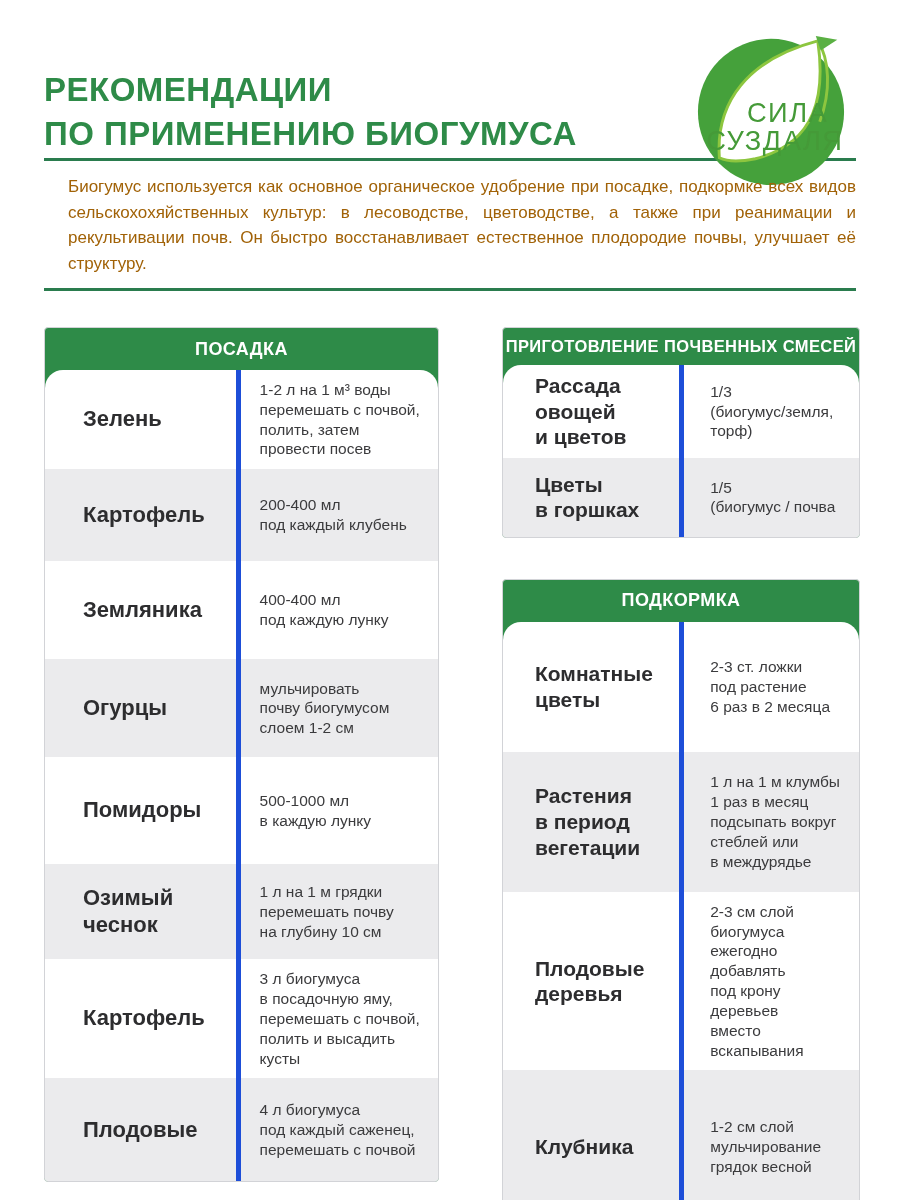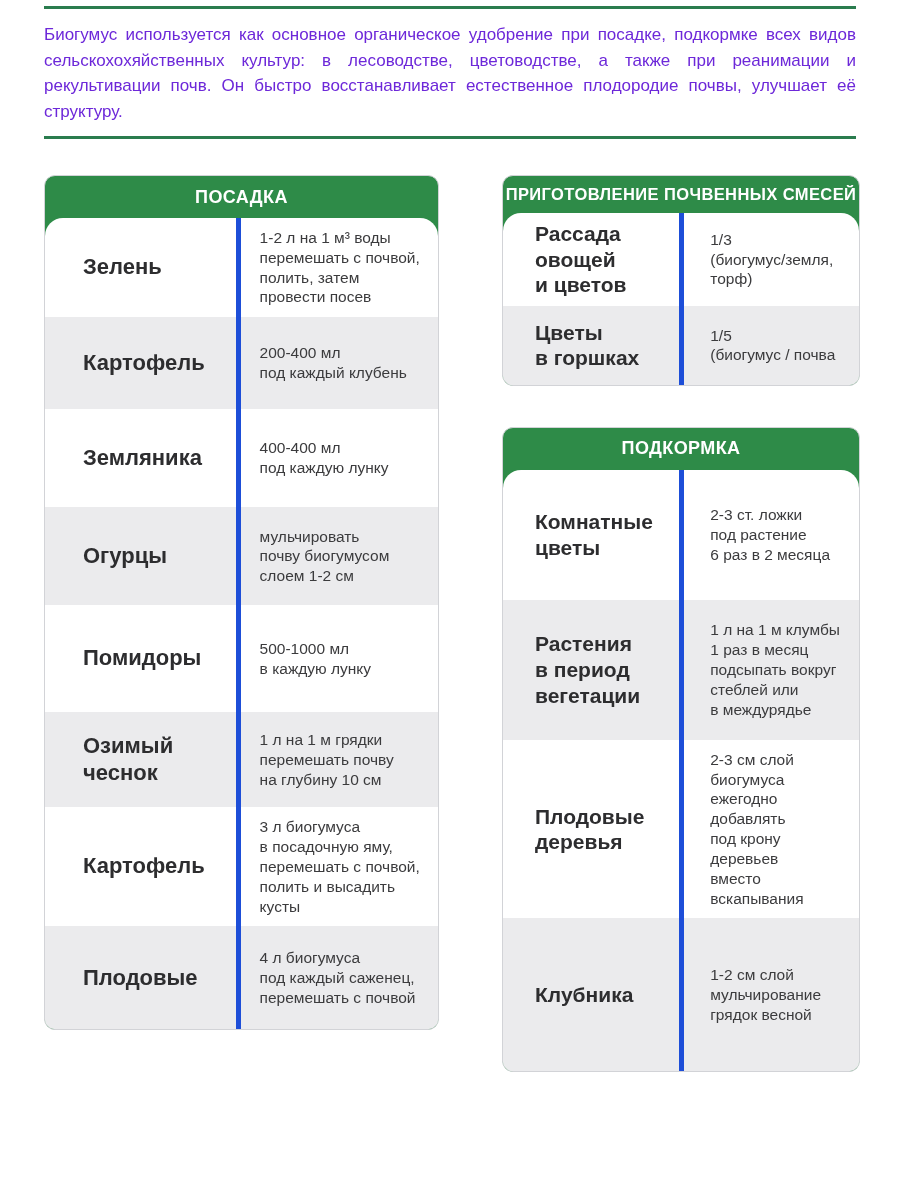--- a/index.html
+++ b/index.html
@@ -9,30 +9,30 @@
 
   
   .masthead { display: flex; justify-content: space-between; align-items: flex-start;
               padding: 34px 50px 0 44px; height: 152px; }
   .page-title { margin-top: 34px; font-size: 33px; line-height: 1.32; font-weight: bold;
                 color: #2e8b48; letter-spacing: 0.5px; text-transform: uppercase; }
   .logo { width: 158px; height: 152px; flex: 0 0 auto; }
 
   
   .rule { height: 3px; background: #2a7c4e; margin: 6px 44px 0 44px; }
-  .intro { margin: 13px 44px 12px 44px; font-size: 17px; line-height: 1.5;
-           color: #6d28d9; text-align: justify; }
+  .intro { margin: 13px 44px 12px 68px; font-size: 17px; line-height: 1.5;
+           color: #a16207; text-align: justify; }
 
   
   .content { display: flex; gap: 31px; padding: 36px 44px 0 44px; align-items: flex-start; }
   .col-left  { width: 395px; flex: 0 0 auto; }
   .col-right { width: 390px; flex: 0 0 auto; display: flex; flex-direction: column; gap: 41px; padding-left: 32px; }
 
   
-  .table { border: 1px solid #d2d3d7; border-radius: 11px; overflow: hidden; background: #2e8b48; }
+  .table { border: 1px solid #d2d3d7; border-radius: 4px; overflow: hidden; background: #2e8b48; }
   .table-header { height: 42px; display: flex; align-items: center; justify-content: center;
                   color: #ffffff; font-weight: bold; font-size: 18px; letter-spacing: 0.4px; }
   .table-header.hdr-sm { height: 37px; font-size: 16.5px; }
   .table-body { background: #ffffff; border-radius: 18px 18px 0 0; overflow: hidden; }
   .row { display: flex; }
   .row:nth-child(even) { background: #ebebed; }
   .cell-label { width: 48.5%; display: flex; align-items: center; padding: 8px 8px 8px 38px;
                 font-weight: bold; font-size: 22px; line-height: 1.22; color: #2d2d2f;
                 white-space: pre-line; }
   .cell-value { flex: 1; border-left: 5px solid #1d4ed8; display: flex; align-items: center;
@@ -57,20 +57,34 @@
   #t-podkormka .row:nth-child(3){min-height:142px}
   #t-podkormka .row:nth-child(4){min-height:153px}
 
   .logo-text { font-family: "Liberation Sans", sans-serif; letter-spacing: 1.5px; }
 </style>
 </head>
 <body>
 
 <div class="page">
 
+  <div class="masthead">
+    <div class="page-title">
+      <div>РЕКОМЕНДАЦИИ</div>
+      <div>ПО ПРИМЕНЕНИЮ БИОГУМУСА</div>
+    </div>
+    <svg class="logo" viewBox="0 0 160 156" aria-hidden="true">
+      <circle cx="80" cy="80" r="75" fill="#45a13b"></circle>
+      <path d="M27 127 C 23 70 56 26 128 7 C 136 62 127 112 64 128 C 49 131 35 131 27 127 Z" fill="#ffffff" stroke="#8dc63f" stroke-width="3"></path>
+      <path d="M128 7 C 140 26 142 58 130 90" fill="none" stroke="#8dc63f" stroke-width="3"></path>
+      <path d="M126 2 L 148 6 L 131 17 Z" fill="#5ab043"></path>
+      <text class="logo-text" x="97" y="90" text-anchor="middle" font-size="28" fill="#459a38">СИЛА</text>
+      <text class="logo-text" x="84" y="119" text-anchor="middle" font-size="28" fill="#459a38">СУЗДАЛЯ</text>
+    </svg>
+  </div>
 
   <div class="rule"></div>
   <p class="intro">Биогумус используется как основное органическое удобрение при посадке, подкормке всех видов сельскохохяйственных культур: в лесоводстве, цветоводстве, а также при реанимации и рекультивации почв. Он быстро восстанавливает естественное плодородие почвы, улучшает её структуру.</p>
   <div class="rule"></div>
 
   <div class="content">
 
     <div class="col-left">
       <section class="table" id="t-posadka">
         <div class="table-header">ПОСАДКА</div>

